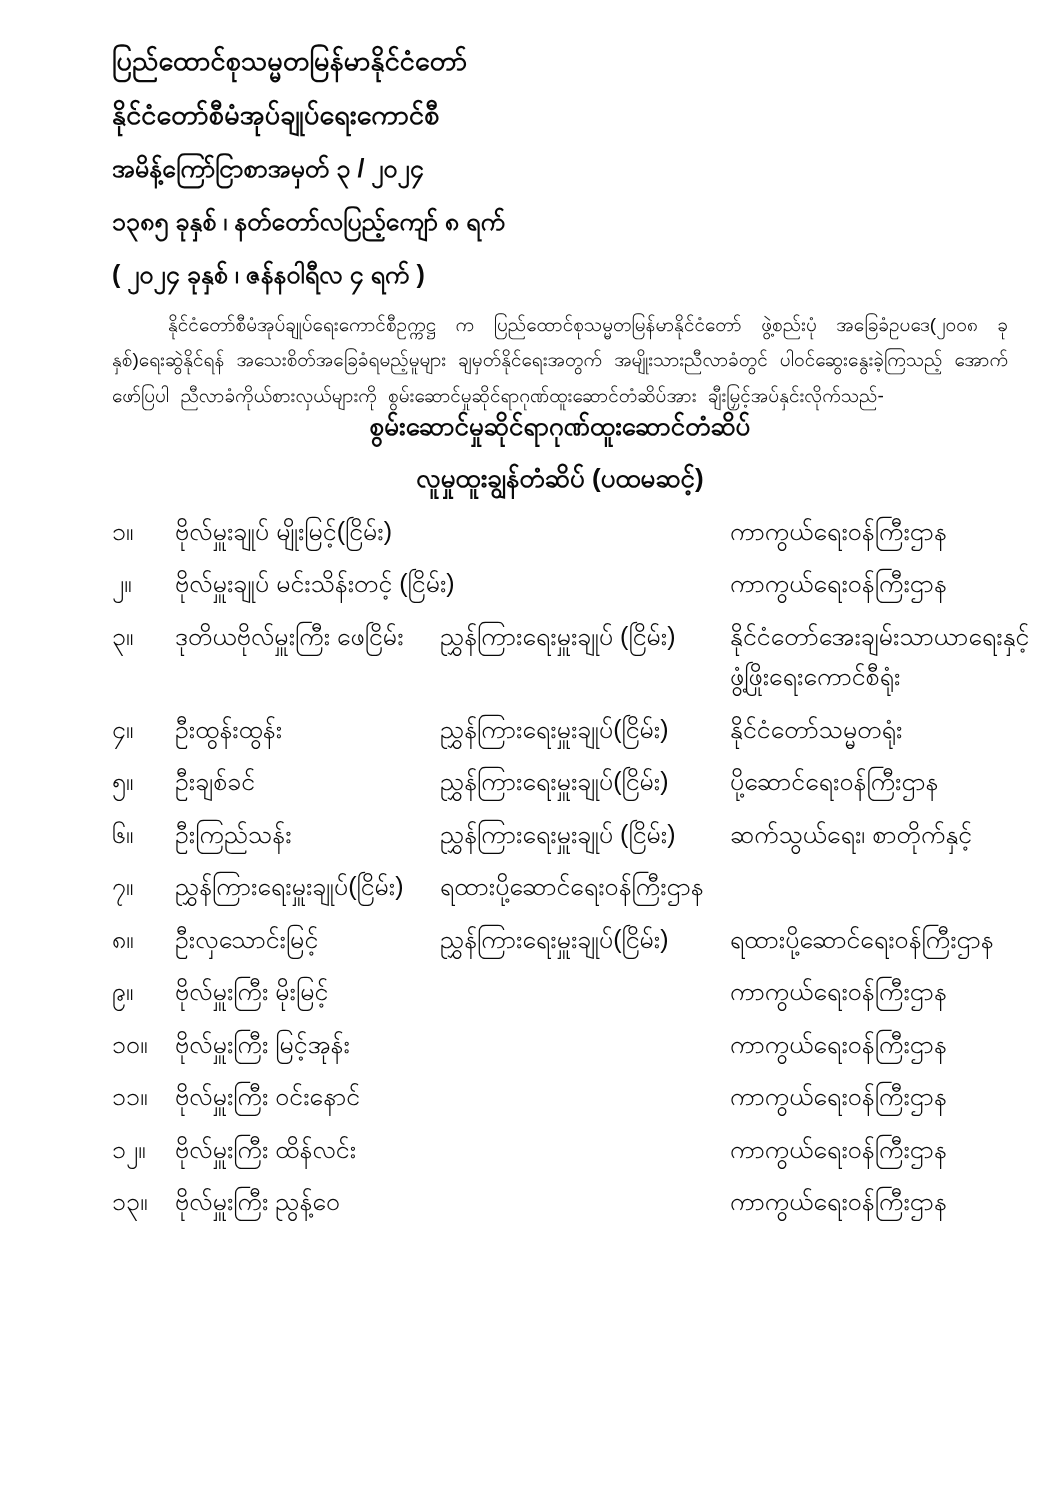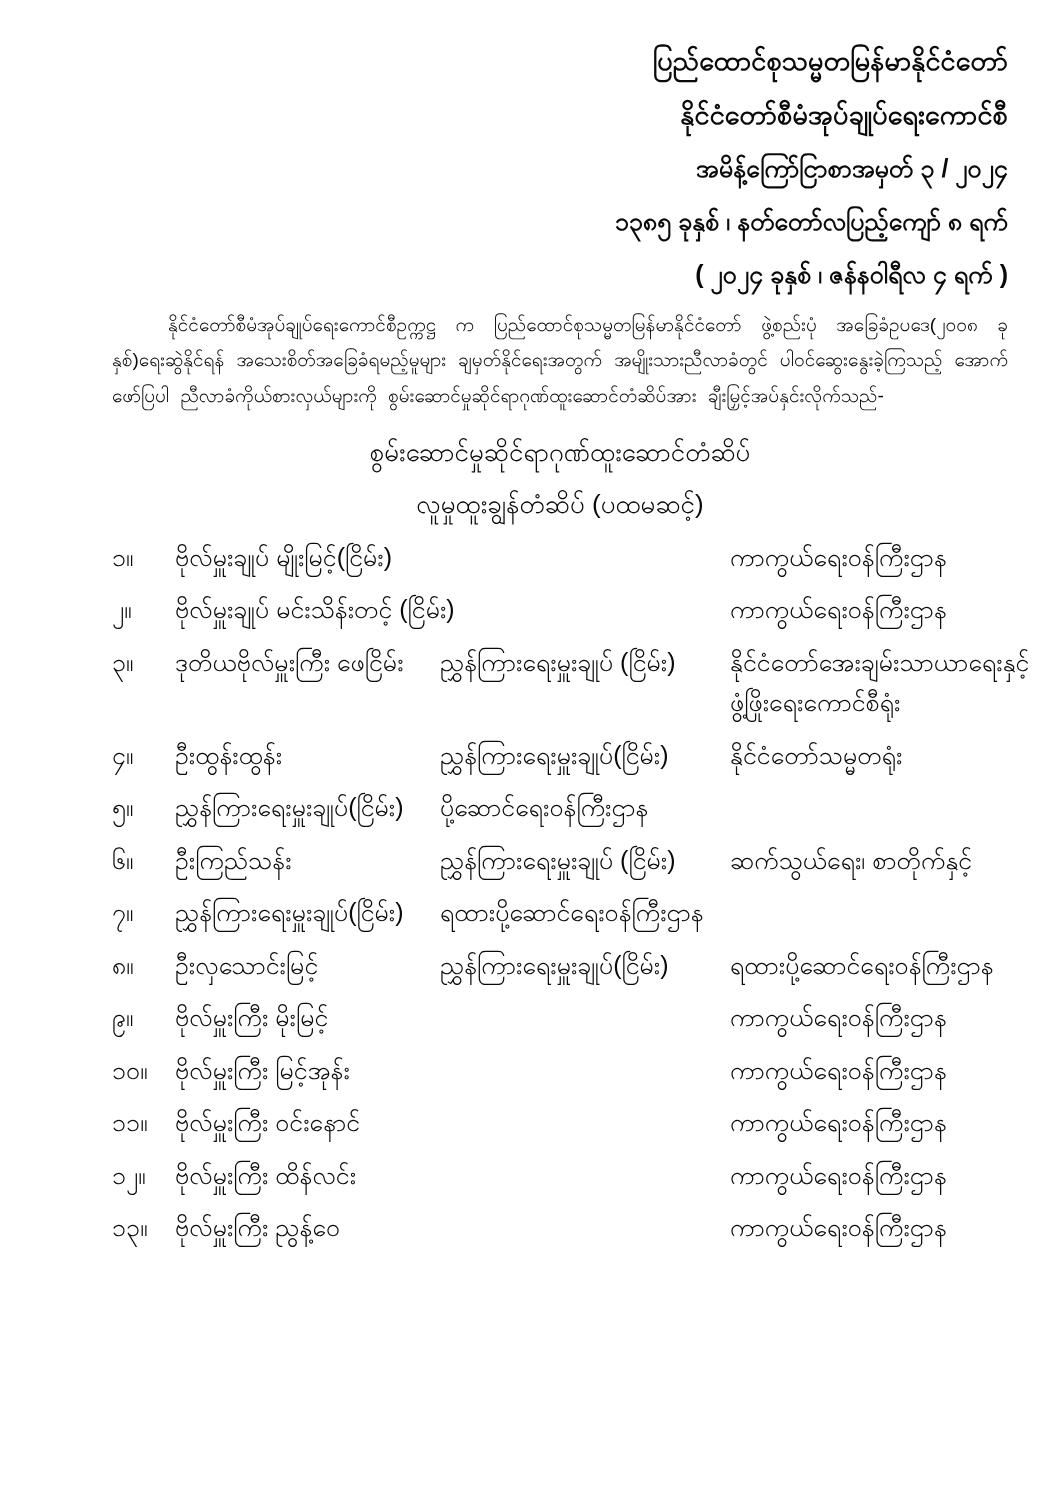--- a/index.html
+++ b/index.html
@@ -17,21 +17,21 @@
     color: #0a0a0a;
     font-family: "Liberation Sans", "DejaVu Sans", sans-serif;
     overflow: hidden;
   }
 
   .content {
     padding: 48px 54px 0 112px; 
   }
 
   
-  .doc-header { text-align: right; }
+  .doc-header { text-align: left; }
 
   .title-line {
     font-size: 27px;
     font-weight: 700;
     line-height: 1.0;
     margin-bottom: 27px;
     letter-spacing: 0.2px;
   }
 
   .meta-line {
@@ -49,23 +49,22 @@
     line-height: 1.86;
     text-align: justify;
     text-indent: 56px;
     word-spacing: 6px;
   }
 
   
   .award-heading {
     text-align: center;
     font-size: 26px;
-    font-weight: 400;
+    font-weight: 700;
     line-height: 1.0;
-    margin-top: 26px;
     margin-bottom: 26px;
   }
   .award-heading.sub { margin-bottom: 20px; }
 
   
   .award-list { margin-top: 6px; }
 
   .row {
     display: grid;
     grid-template-columns: 63px 265px 290px 1fr;
@@ -128,20 +127,21 @@
         <div class="row">
           <div class="c-num">၄။</div>
           <div class="c-name">ဦးထွန်းထွန်း</div>
           <div class="c-pos">ညွှန်ကြားရေးမှူးချုပ်(ငြိမ်း)</div>
           <div class="c-min">
             <div>နိုင်ငံတော်သမ္မတရုံး</div>
           </div>
         </div>
         <div class="row">
           <div class="c-num">၅။</div>
+          <div class="c-name">ဦးချစ်ခင်</div>
           <div class="c-pos">ညွှန်ကြားရေးမှူးချုပ်(ငြိမ်း)</div>
           <div class="c-min">
             <div>ပို့ဆောင်ရေးဝန်ကြီးဌာန</div>
           </div>
         </div>
         <div class="row">
           <div class="c-num">၆။</div>
           <div class="c-name">ဦးကြည်သန်း</div>
           <div class="c-pos">ညွှန်ကြားရေးမှူးချုပ် (ငြိမ်း)</div>
           <div class="c-min">

